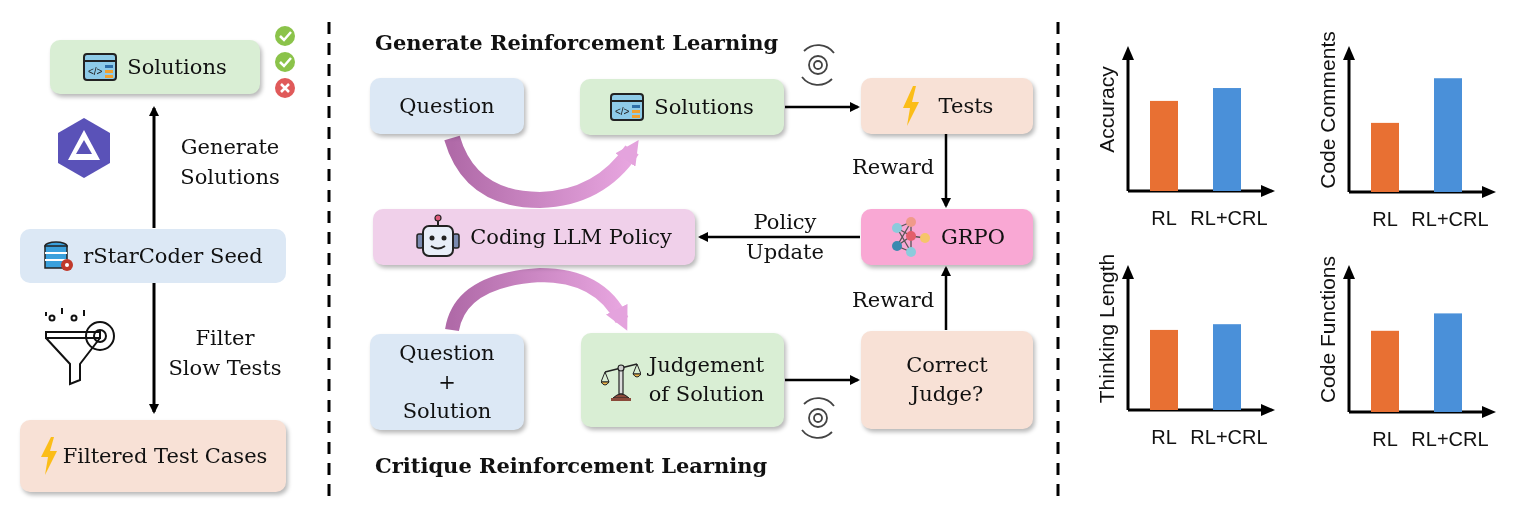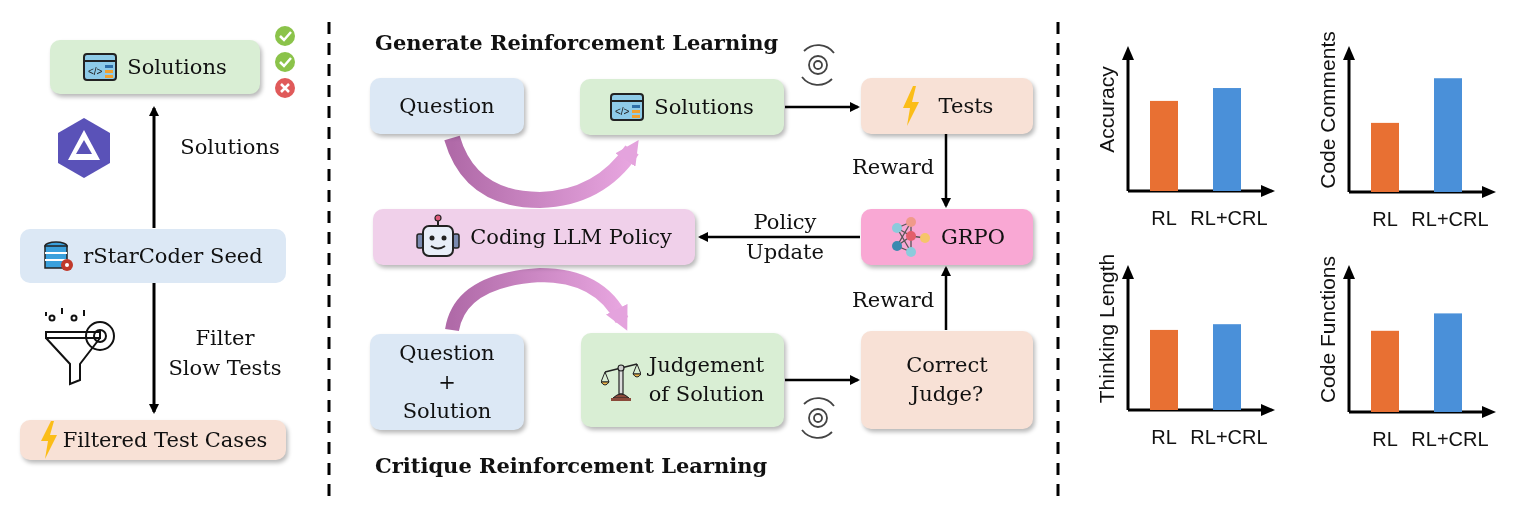--- a/index.html
+++ b/index.html
@@ -102,41 +102,42 @@
     <line x1="1" y1="8" x2="33" y2="8" stroke="#222" stroke-width="2"></line>
     <text x="5" y="22" font-size="10" fill="#222">&lt;/&gt;</text>
     <rect x="22" y="12" width="8" height="3" fill="#2e6fa8"></rect>
     <rect x="22" y="17" width="8" height="3" fill="#f0a030"></rect>
     <rect x="22" y="22" width="8" height="3" fill="#f0a030"></rect>
   </svg>
   <span>Solutions</span>
 </div>
 
 <div class="lbl" style="left:168px;top:132px;width:124px;">
+  <div>Generate</div>
   <div>Solutions</div>
 </div>
 
 <div class="box blue" style="left:20px;top:229px;width:266px;height:54px;box-shadow:none;align-items:center;">
   <svg class="icon" width="30" height="32">
     <ellipse cx="13" cy="6" rx="11" ry="4" fill="#3aa0dc" stroke="#222" stroke-width="1.5"></ellipse>
     <rect x="2" y="6" width="22" height="22" fill="#3aa0dc" stroke="#222" stroke-width="1.5"></rect>
     <line x1="2" y1="13" x2="24" y2="13" stroke="#fff" stroke-width="2"></line>
     <line x1="2" y1="20" x2="24" y2="20" stroke="#fff" stroke-width="2"></line>
     <circle cx="24" cy="25" r="6" fill="#c0392b"></circle>
     <circle cx="24" cy="25" r="2" fill="#fff"></circle>
   </svg>
   <span>rStarCoder Seed</span>
 </div>
 
 <div class="lbl" style="left:160px;top:323px;width:130px;">
   <div>Filter</div>
   <div>Slow Tests</div>
 </div>
 
-<div class="box peach" style="left:20px;top:420px;width:266px;height:40px;">
+<div class="box peach" style="left:20px;top:420px;width:266px;height:72px;">
   <svg class="icon" width="20" height="38" style="margin-right:4px;">
     <polygon points="12,0 2,20 9,20 6,38 18,14 11,14 15,0" fill="#fbbd18"></polygon>
   </svg>
   <span>Filtered Test Cases</span>
 </div>
 
 <div class="title" style="left:375px;top:30px;">Generate Reinforcement Learning</div>
 <div class="title" style="left:375px;top:453px;">Critique Reinforcement Learning</div>
 
 <div class="box blue" style="left:370px;top:78px;width:154px;height:56px;">

